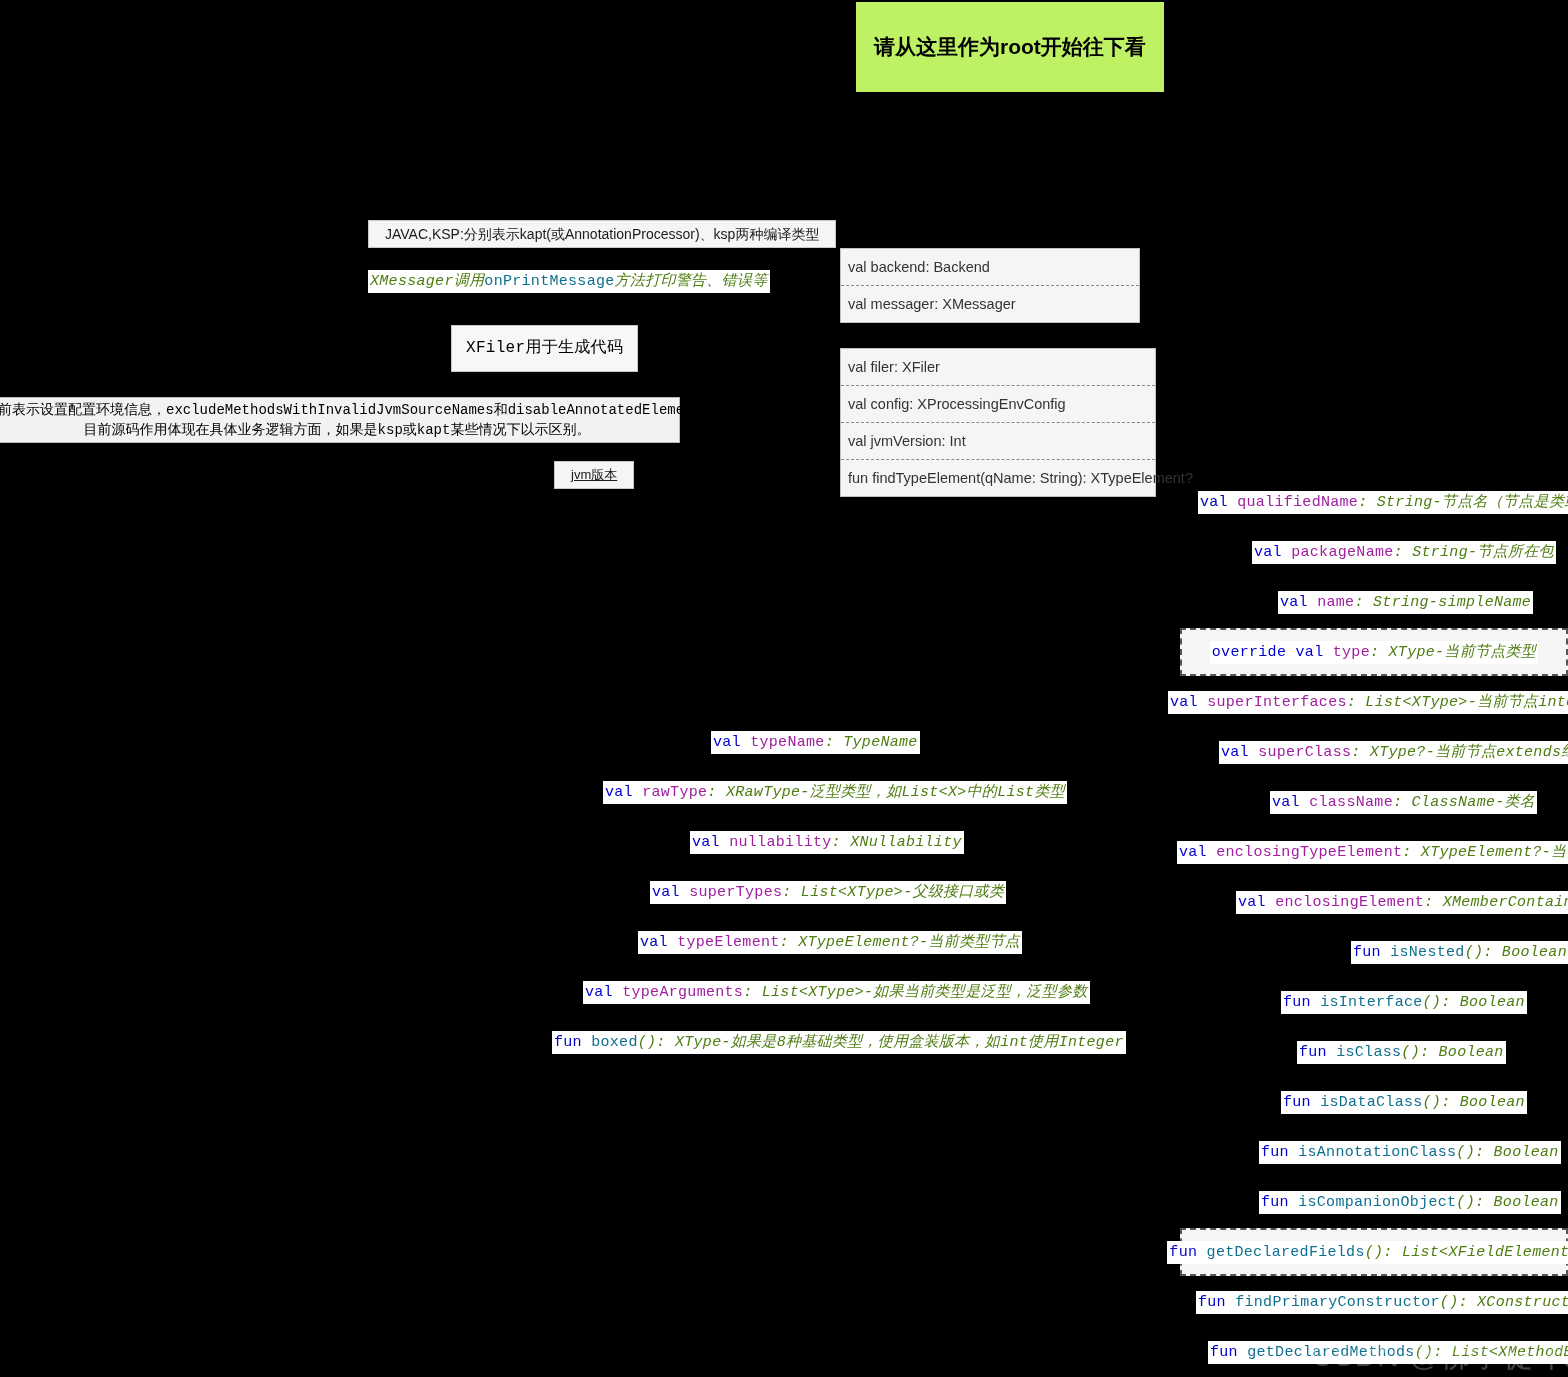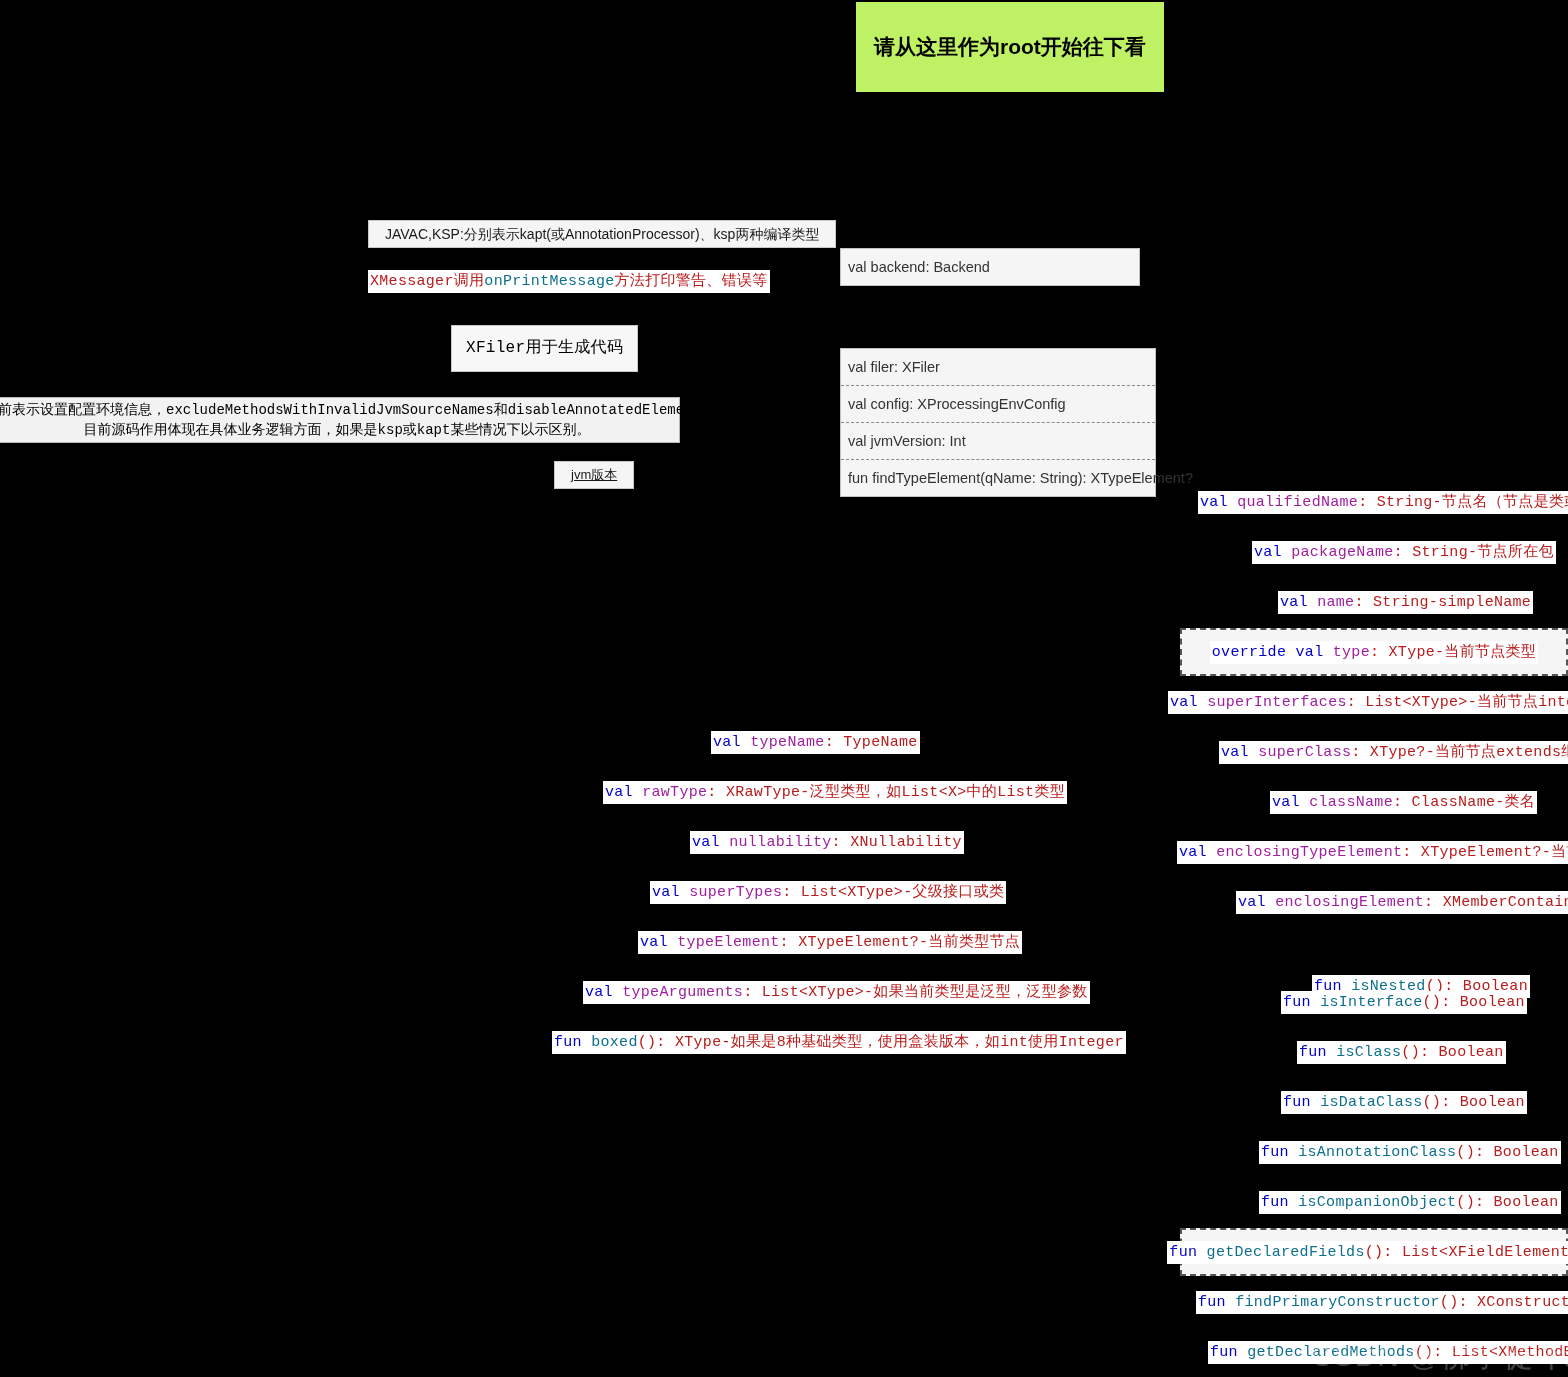--- a/index.html
+++ b/index.html
@@ -42,21 +42,21 @@
     font-size: 15px;
     line-height: 21px;
     letter-spacing: 0.3px;
     padding: 1px 2px;
   }
 
   
   .kw      { color: #0000cd; }
   .prop    { color: #a020a0; }   
   .method  { color: #0f6f8f; }   
-  .plain   { color: #b91c1c; }
+  .plain   { color: #4d7c0f; font-style: italic; }
 
   
   .dashed-wrap {
     background: #f5f5f5;
     border: 2px dashed #555555;
     box-sizing: border-box;
     display: flex;
     align-items: center;
     justify-content: center;
   }
@@ -142,20 +142,21 @@
   <span class="l1">前表示设置配置环境信息，excludeMethodsWithInvalidJvmSourceNames和disableAnnotatedElementValidation，</span>
   <span class="l2">目前源码作用体现在具体业务逻辑方面，如果是ksp或kapt某些情况下以示区别。</span>
 </div>
 
 <div class="node sans-box" style="left:554px; top:461px; font-size:13px;text-decoration:underline;">
   <span>jvm版本</span>
 </div>
 
 <div class="uml" style="left:840px; top:248px; width:300px;">
   <div class="row">val backend: Backend</div>
+  <div class="row">val messager: XMessager</div>
 </div>
 
 <div class="uml" style="left:840px; top:348px; width:316px;">
   <div class="row">val filer: XFiler</div>
   <div class="row">val config: XProcessingEnvConfig</div>
   <div class="row">val jvmVersion: Int</div>
   <div class="row">fun findTypeElement(qName: String): XTypeElement?</div>
 </div>
 
 <div id="xtype-column">
@@ -173,21 +174,21 @@
     <div class="node mono-box" style="left: 1252px; top: 541px;"><span class="kw">val </span><span class="prop">packageName</span><span class="plain">: String-节点所在包</span></div>
     <div class="node mono-box" style="left: 1278px; top: 591px;"><span class="kw">val </span><span class="prop">name</span><span class="plain">: String-simpleName</span></div>
     <div class="node dashed-wrap" style="left: 1180px; top: 628px; width: 388px; height: 48px;">
       <div class="node mono-box" style="position: static;"><span class="kw">override val </span><span class="prop">type</span><span class="plain">: XType-当前节点类型</span></div>
     </div>
     <div class="node mono-box" style="left: 1168px; top: 691px;"><span class="kw">val </span><span class="prop">superInterfaces</span><span class="plain">: List&lt;XType&gt;-当前节点interface的接口类</span></div>
     <div class="node mono-box" style="left: 1219px; top: 741px;"><span class="kw">val </span><span class="prop">superClass</span><span class="plain">: XType?-当前节点extends继承类</span></div>
     <div class="node mono-box" style="left: 1270px; top: 791px;"><span class="kw">val </span><span class="prop">className</span><span class="plain">: ClassName-类名</span></div>
     <div class="node mono-box" style="left: 1177px; top: 841px;"><span class="kw">val </span><span class="prop">enclosingTypeElement</span><span class="plain">: XTypeElement?-当前节点父级节点</span></div>
     <div class="node mono-box" style="left: 1236px; top: 891px;"><span class="kw">val </span><span class="prop">enclosingElement</span><span class="plain">: XMemberContainer?</span></div>
-    <div class="node mono-box" style="left: 1312px; top: 941px; margin-top: 34px;"><span class="kw">fun </span><span class="method">isNested</span><span class="plain">(): Boolean</span></div>
+    <div class="node mono-box" style="left: 1351px; top: 941px;"><span class="kw">fun </span><span class="method">isNested</span><span class="plain">(): Boolean</span></div>
     <div class="node mono-box" style="left: 1281px; top: 991px;"><span class="kw">fun </span><span class="method">isInterface</span><span class="plain">(): Boolean</span></div>
     <div class="node mono-box" style="left: 1297px; top: 1041px;"><span class="kw">fun </span><span class="method">isClass</span><span class="plain">(): Boolean</span></div>
     <div class="node mono-box" style="left: 1281px; top: 1091px;"><span class="kw">fun </span><span class="method">isDataClass</span><span class="plain">(): Boolean</span></div>
     <div class="node mono-box" style="left: 1259px; top: 1141px;"><span class="kw">fun </span><span class="method">isAnnotationClass</span><span class="plain">(): Boolean</span></div>
     <div class="node mono-box" style="left: 1259px; top: 1191px;"><span class="kw">fun </span><span class="method">isCompanionObject</span><span class="plain">(): Boolean</span></div>
     <div class="node dashed-wrap" style="left: 1180px; top: 1228px; width: 388px; height: 48px;">
       <div class="node mono-box" style="position: static;"><span class="kw">fun </span><span class="method">getDeclaredFields</span><span class="plain">(): List&lt;XFieldElement&gt;</span></div>
     </div>
     <div class="node mono-box" style="left: 1196px; top: 1291px;"><span class="kw">fun </span><span class="method">findPrimaryConstructor</span><span class="plain">(): XConstructorElement?</span></div>
     <div class="node mono-box" style="left: 1208px; top: 1341px;"><span class="kw">fun </span><span class="method">getDeclaredMethods</span><span class="plain">(): List&lt;XMethodElement&gt;</span></div>

